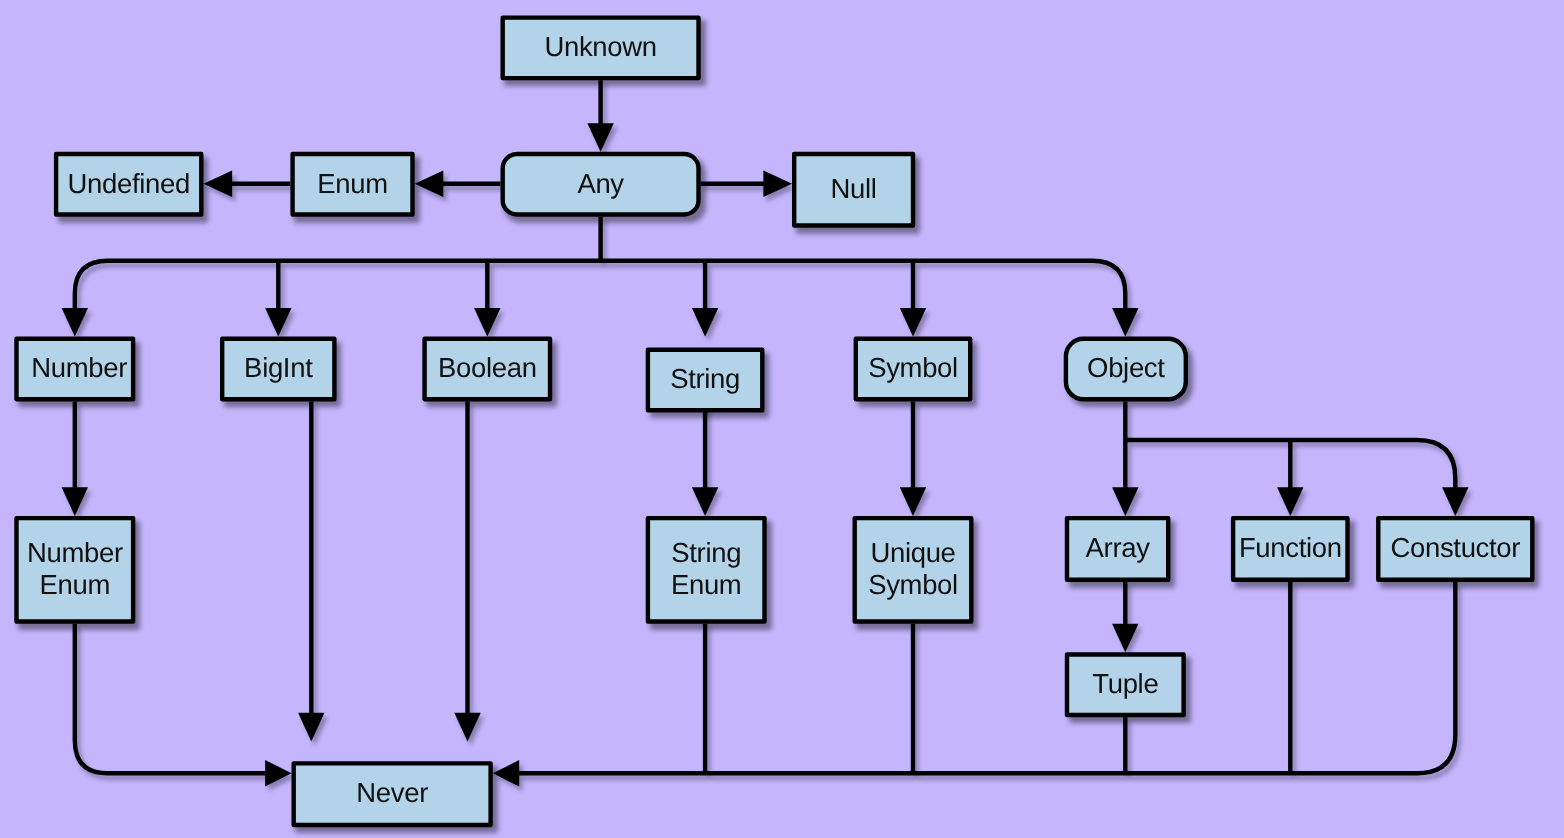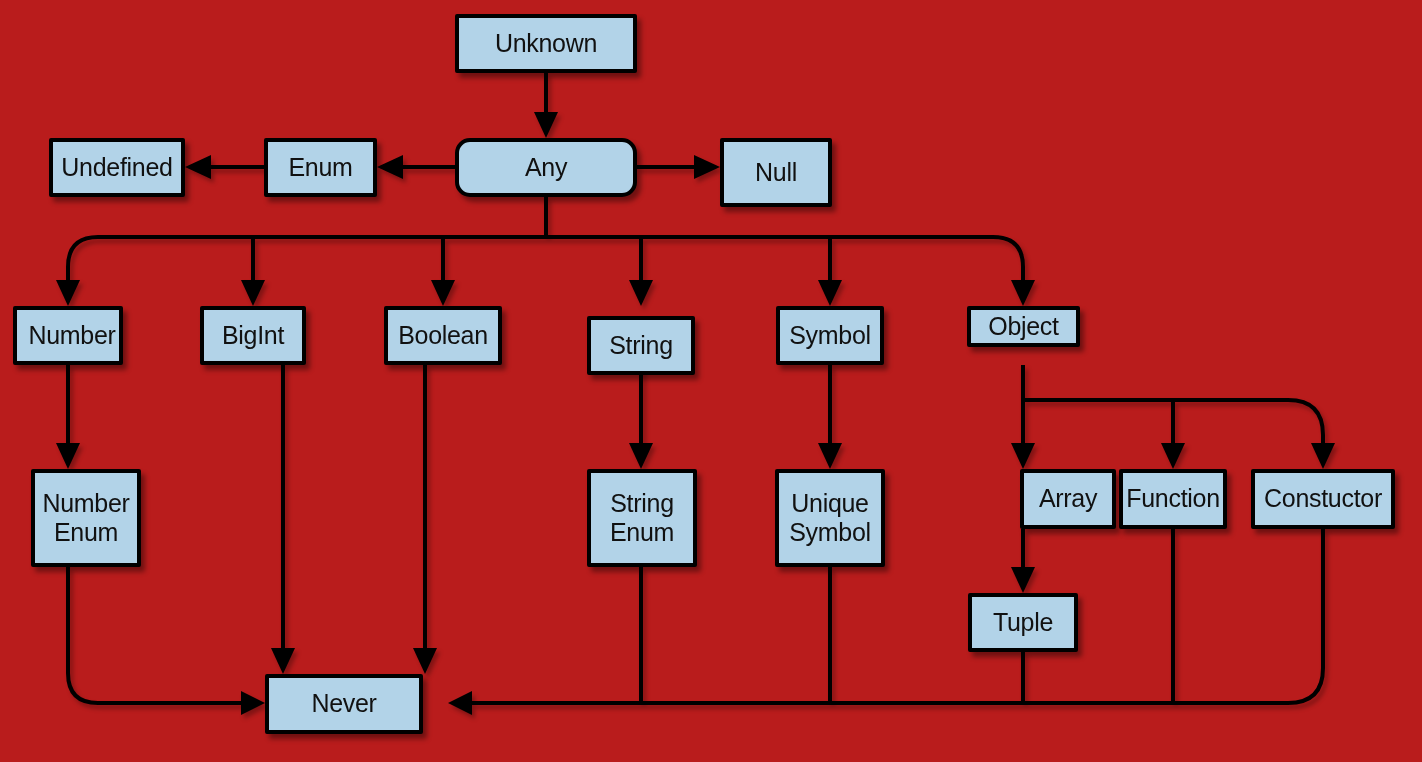--- a/index.html
+++ b/index.html
@@ -1,19 +1,19 @@
 <!DOCTYPE html>
 <html><head>
 <meta charset="utf-8">
 <style>
   html,body{margin:0;padding:0;background:#ffffff;}
   .stage{
     position:relative;
     width:1422px;height:762px;
-    background:#b91c1c;
+    background:#c4b5fd;
     font-family:"Liberation Sans", sans-serif;
     overflow:hidden;
   }
   svg.wires{
     position:absolute;left:0;top:0;width:1422px;height:762px;
     filter:drop-shadow(3px 4px 2px rgba(0,0,0,0.30));
   }
   .node{
     position:absolute;
     box-sizing:border-box;
@@ -33,29 +33,29 @@
   .n-unknown      {left:455px;top:14px; width:182px;height:59px;}
   .n-any          {left:455px;top:138px;width:182px;height:59px;border-radius:15px;}
   .n-void         {left:264px;top:138px;width:113px;height:59px;}
   .n-undefined    {left:49px; top:138px;width:136px;height:59px;}
   .n-null         {left:720px;top:138px;width:112px;height:69px;}
   .n-number       {left:13px; top:306px;width:110px;height:59px;padding-left:12px;}
   .n-bigint       {left:200px;top:306px;width:106px;height:59px;}
   .n-boolean      {left:384px;top:306px;width:118px;height:59px;}
   .n-string       {left:587px;top:316px;width:108px;height:59px;}
   .n-symbol       {left:776px;top:306px;width:108px;height:59px;}
-  .n-object       {left:967px;top:306px;width:113px;height:41px;}
-  .n-number-enum  {left:13px; top:469px;width:110px;height:98px;margin-left:18px;}
+  .n-object       {left:967px;top:306px;width:113px;height:59px;border-radius:18px;}
+  .n-number-enum  {left:13px; top:469px;width:110px;height:98px;}
   .n-string-enum  {left:587px;top:469px;width:110px;height:98px;}
   .n-unique-symbol{left:775px;top:469px;width:110px;height:98px;}
-  .n-array        {left:1020px;top:469px;width:96px;height:60px;}
+  .n-array        {left:968px;top:469px;width:96px;height:60px;}
   .n-function     {left:1119px;top:469px;width:108px;height:60px;}
   .n-constructor  {left:1251px;top:469px;width:144px;height:60px;}
   .n-tuple        {left:968px;top:593px;width:110px;height:59px;}
-  .n-never        {left:265px;top:674px;width:158px;height:60px;}
+  .n-never        {left:265px;top:692px;width:183px;height:60px;}
 </style>
 </head>
 <body>
 
 <div class="stage">
 
   <svg class="wires" viewBox="0 0 1422 762" xmlns="http://www.w3.org/2000/svg">
     <g fill="none" stroke="#000000" stroke-width="4">
       <path d="M546 73 V133"></path>
       <path d="M455 167 H400"></path>

